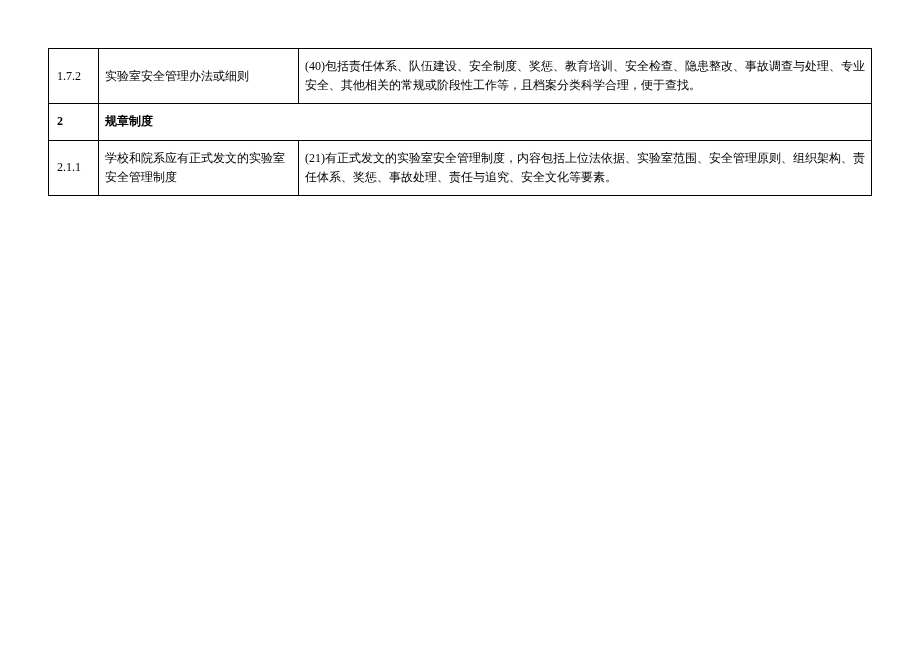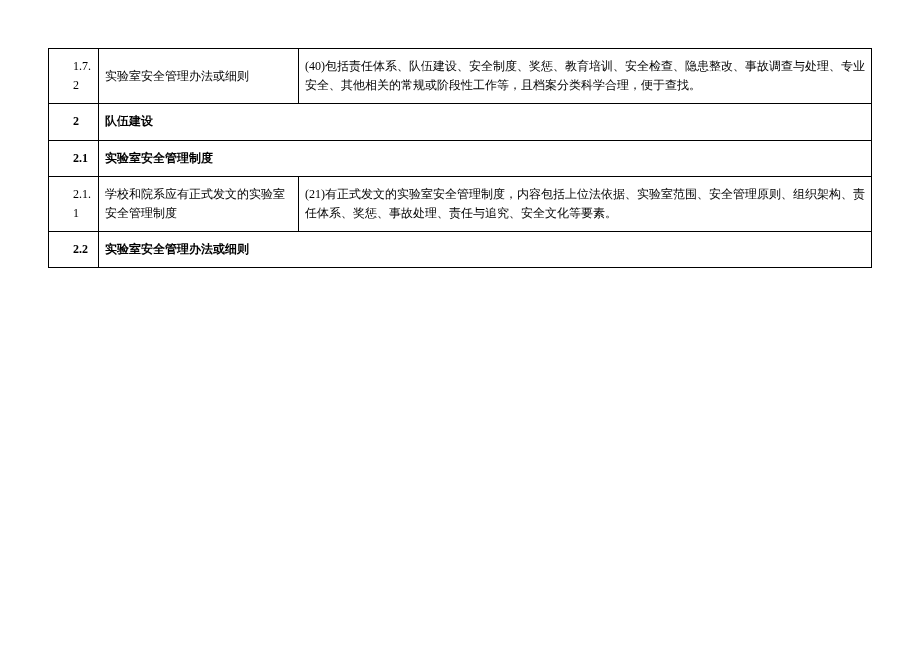--- a/index.html
+++ b/index.html
@@ -26,50 +26,42 @@
     border: 1px solid #000;
     vertical-align: middle;
     padding: 8px 6px;
     line-height: 1.6;
     word-break: break-all;
   }
   col.c1 { width: 50px; }
   col.c2 { width: 200px; }
   col.c3 { width: auto; }
   .bold { font-weight: bold; }
-  .num { text-align: left; padding-left: 24px; }
+  .num { text-align: left; padding-left: 8px; }
 </style>
 </head>
 <body>
 
 <div class="page">
   <table>
     <colgroup>
       <col class="c1">
         <col class="c2">
         <col class="c3">
     </colgroup>
     <tbody id="tbody">
         <tr>
           <td class="num">1.7.2</td>
           <td class="">实验室安全管理办法或细则</td>
           <td>(40)包括责任体系、队伍建设、安全制度、奖惩、教育培训、安全检查、隐患整改、事故调查与处理、专业安全、其他相关的常规或阶段性工作等，且档案分类科学合理，便于查找。</td>
         </tr>
         <tr>
           <td class="num bold">2</td>
-          <td colspan="2" class="bold">队伍建设</td>
-        </tr>
-        <tr>
-          <td class="num bold">2.1</td>
-          <td colspan="2" class="bold">实验室安全管理制度</td>
+          <td colspan="2" class="bold">规章制度</td>
         </tr>
         <tr>
           <td class="num">2.1.1</td>
           <td class="">学校和院系应有正式发文的实验室安全管理制度</td>
           <td>(21)有正式发文的实验室安全管理制度，内容包括上位法依据、实验室范围、安全管理原则、组织架构、责任体系、奖惩、事故处理、责任与追究、安全文化等要素。</td>
         </tr>
-        <tr>
-          <td class="num bold">2.2</td>
-          <td colspan="2" class="bold">实验室安全管理办法或细则</td>
-        </tr>
       </tbody>
   </table>
 </div>
 
 </body></html>

